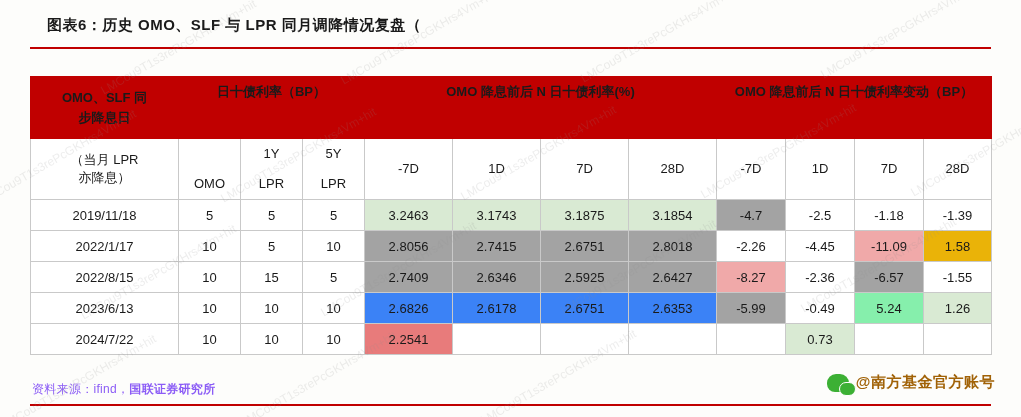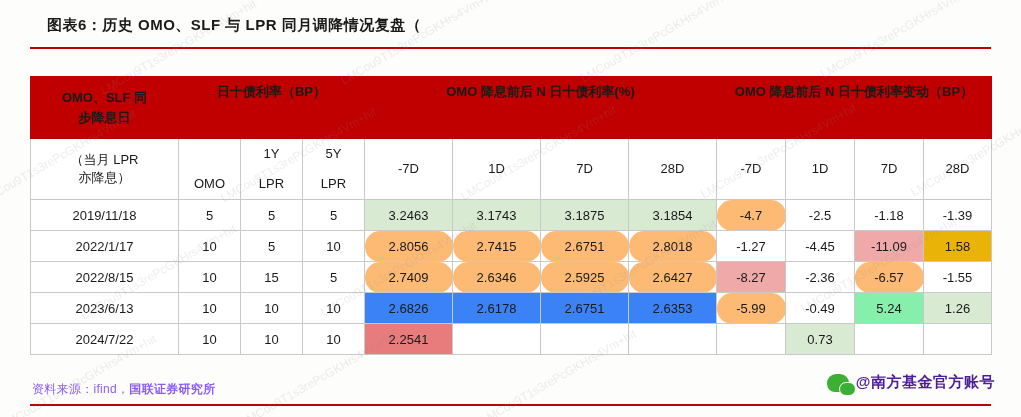--- a/index.html
+++ b/index.html
@@ -93,21 +93,21 @@
     padding-right: 14px;
     font-size: 13px;
   }
   td.num {
     font-size: 13px;
   }
   
   .g1 { background: #d9ead3; }
   .g2 { background: #eab308; }
   .g3 { background: #86efac; }
-  .r1 { background: #fdba74; border-radius: 15px; }
+  .r1 { background: #a3a3a3; }
   .r2 { background: #3b82f6; }
   .r3 { background: #f0a9a9; margin-top: 17px; }
   .r4 { background: #e87b7b; }
   .white { background: #ffffff; }
   
   .source {
     position: absolute;
     left: 32px;
     top: 381px;
     font-size: 12px;
@@ -161,21 +161,21 @@
     position: absolute;
     width: 15px; height: 12px;
     background: #3cb034;
     border-radius: 7px;
     right: -7px; bottom: -4px;
     border: 1.5px solid #fdfdfb;
   }
   .badge .btext {
     font-size: 15px;
     font-weight: bold;
-    color: #4c1d95;
+    color: #a16207;
     letter-spacing: 0.5px;
   }
 </style>
 </head>
 <body>
 
 <div class="page">
 
   <div class="title-wrap">
     <div class="title">图表6：历史 OMO、SLF 与 LPR 同月调降情况复盘（</div>
@@ -260,21 +260,21 @@
       </tr>
       <tr>
         <td class="datecell">2022/1/17</td>
         <td class="num">10</td>
         <td class="num">5</td>
         <td class="num">10</td>
         <td class="num r1">2.8056</td>
         <td class="num r1">2.7415</td>
         <td class="num r1">2.6751</td>
         <td class="num r1">2.8018</td>
-        <td class="num white">-1.27</td>
+        <td class="num white">-2.26</td>
         <td class="num white">-4.45</td>
         <td class="num r3">-11.09</td>
         <td class="num g2">1.58</td>
       </tr>
       <tr>
         <td class="datecell">2022/8/15</td>
         <td class="num">10</td>
         <td class="num">15</td>
         <td class="num">5</td>
         <td class="num r1">2.7409</td>

